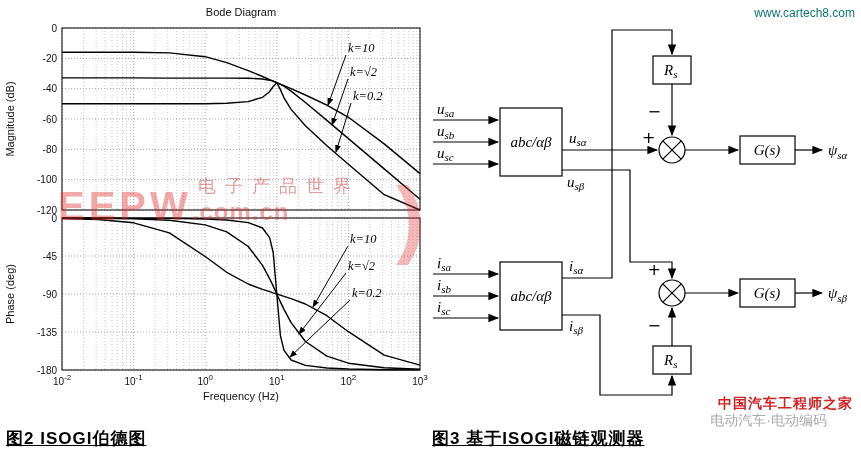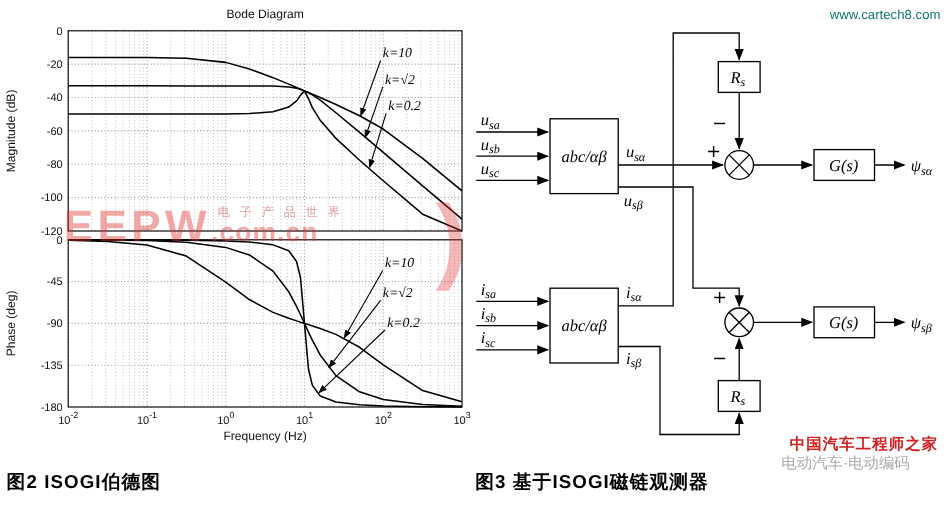--- a/index.html
+++ b/index.html
@@ -22,26 +22,26 @@
   #diag .w{stroke:#000;stroke-width:1.2;fill:none;}
   #diag .blk{fill:#fff;stroke:#000;stroke-width:1.2;}
   #diag .dlab{font-family:"Liberation Serif","DejaVu Serif",serif;font-style:italic;font-size:15px;fill:#000;}
   #diag .sub{font-size:11px;}
   #diag .sign{font-size:16px;font-style:normal;font-family:"DejaVu Sans",sans-serif;fill:#000;}
   
   .wm{position:absolute;pointer-events:none;z-index:5;white-space:nowrap;}
   #wm-eepw{left:58px;top:184px;color:rgba(227,48,48,.42);font-weight:800;}
   #wm-eepw .big{font-size:40px;letter-spacing:4px;}
   #wm-eepw .small{font-size:24px;letter-spacing:1px;text-align:right;}
-  #wm-cn{left:198px;top:185px;color:rgba(195,60,60,.5);font-size:11px;letter-spacing:9px;}
+  #wm-cn{left:198px;top:174px;color:rgba(195,60,60,.5);font-size:18px;letter-spacing:9px;}
   #wm-paren{left:396px;top:168px;color:rgba(228,55,55,.35);font-size:86px;font-weight:700;}
   #ct-url{right:6px;top:6px;color:#0f766e;font-size:12px;}
   #ct-name{right:8px;top:395px;color:#cf2222;font-size:14px;font-weight:700;letter-spacing:1px;}
   #ct-sub{right:34px;top:412px;color:#ababab;font-size:14px;}
-  .caption{position:absolute;top:427px;font-size:17px;font-weight:700;color:#000;letter-spacing:1px;}
+  .caption{position:absolute;top:427px;font-size:17px;font-weight:700;color:#000;letter-spacing:1px;text-decoration:underline;}
   #cap2{left:6px;}
   #cap3{left:432px;}
 </style>
 </head>
 <body>
 
 <svg id="bode" width="431" height="420">
   <defs>
     <marker id="ah2" markerWidth="8" markerHeight="7" refX="7" refY="3" orient="auto">
       <path d="M0,0 L8,3 L0,6 z" fill="#000"></path>

